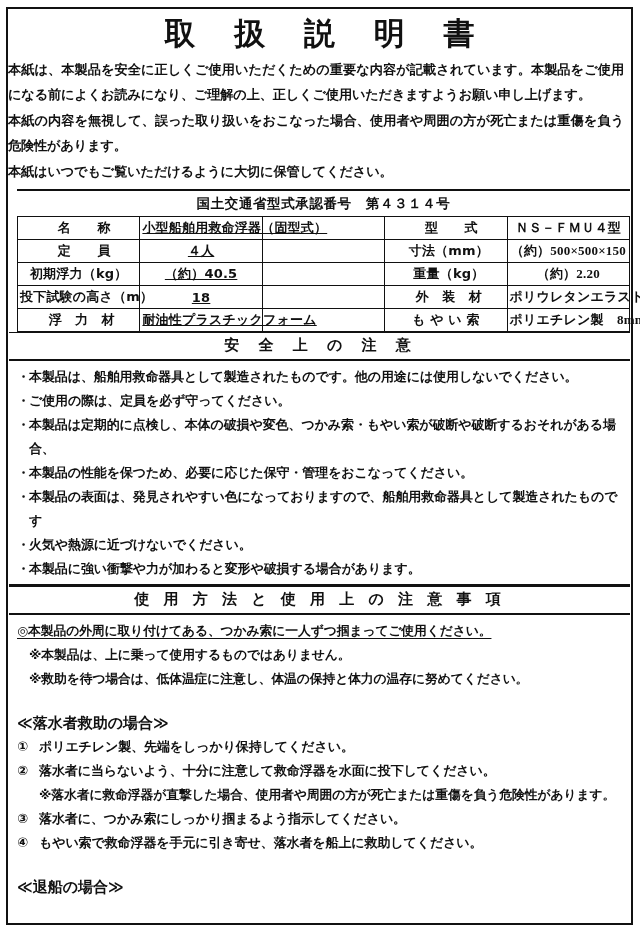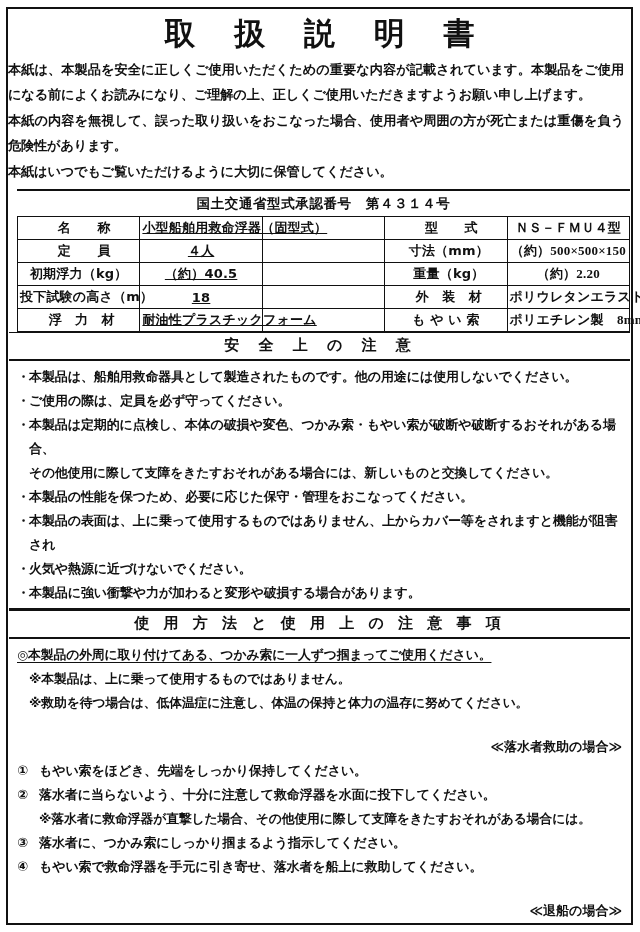--- a/index.html
+++ b/index.html
@@ -154,24 +154,23 @@
     line-height: 24px;
     font-weight: bold;
     letter-spacing: -0.1px;
   }
   .underlined {
     text-decoration: underline;
     text-underline-offset: 3px;
   }
   .blank-line { height: 20px; }
   .group-title {
-    font-size: 13px;
-    line-height: 24px;
-    font-weight: bold;
-    text-align: right;
+    font-size: 15px;
+    line-height: 24px;
+    font-weight: bold;
   }
 </style>
 </head>
 <body>
 
 <div class="page">
   <div class="doc-frame">
 
     <div class="title-block">
       <div class="doc-title">取 扱 説 明 書</div>
@@ -244,30 +243,29 @@
 
       <div class="bullet-row">
         <span class="bullet-mark">・</span>
         <span class="bullet-text">ご使用の際は、定員を必ず守ってください。</span>
       </div>
 
       <div class="bullet-row">
         <span class="bullet-mark">・</span>
         <span class="bullet-text">本製品は定期的に点検し、本体の破損や変色、つかみ索・もやい索が破断や破断するおそれがある場合、</span>
       </div>
-      <div class="line ind1">その他使用に際して支障をきたすおそれがある場合には、新しいものと交換してください。</div>
 
       <div class="bullet-row">
         <span class="bullet-mark">・</span>
         <span class="bullet-text">本製品の性能を保つため、必要に応じた保守・管理をおこなってください。</span>
       </div>
 
       <div class="bullet-row">
         <span class="bullet-mark">・</span>
-        <span class="bullet-text">本製品の表面は、上に乗って使用するものではありません、上からカバー等をされますと機能が阻害され</span>
+        <span class="bullet-text">本製品の表面は、発見されやすい色になっておりますので、船舶用救命器具として製造されたものです</span>
       </div>
 
       <div class="bullet-row">
         <span class="bullet-mark">・</span>
         <span class="bullet-text">火気や熱源に近づけないでください。</span>
       </div>
 
       <div class="bullet-row">
         <span class="bullet-mark">・</span>
         <span class="bullet-text">本製品に強い衝撃や力が加わると変形や破損する場合があります。</span>
@@ -282,28 +280,28 @@
 
       <div class="line ind1">※本製品は、上に乗って使用するものではありません。</div>
       <div class="line ind1">※救助を待つ場合は、低体温症に注意し、体温の保持と体力の温存に努めてください。</div>
 
       <div class="blank-line"></div>
 
       <div class="group-title">≪落水者救助の場合≫</div>
 
       <div class="bullet-row">
         <span class="num-mark">①</span>
-        <span class="bullet-text">もやい索をほどき、先端をしっかり保持してください。</span>
+        <span class="bullet-text">ポリエチレン製、先端をしっかり保持してください。</span>
       </div>
 
       <div class="bullet-row">
         <span class="num-mark">②</span>
         <span class="bullet-text">落水者に当らないよう、十分に注意して救命浮器を水面に投下してください。</span>
       </div>
-      <div class="line ind2">※落水者に救命浮器が直撃した場合、その他使用に際して支障をきたすおそれがある場合には。</div>
+      <div class="line ind2">※落水者に救命浮器が直撃した場合、使用者や周囲の方が死亡または重傷を負う危険性があります。</div>
 
       <div class="bullet-row">
         <span class="num-mark">③</span>
         <span class="bullet-text">落水者に、つかみ索にしっかり掴まるよう指示してください。</span>
       </div>
 
       <div class="bullet-row">
         <span class="num-mark">④</span>
         <span class="bullet-text">もやい索で救命浮器を手元に引き寄せ、落水者を船上に救助してください。</span>
       </div>

